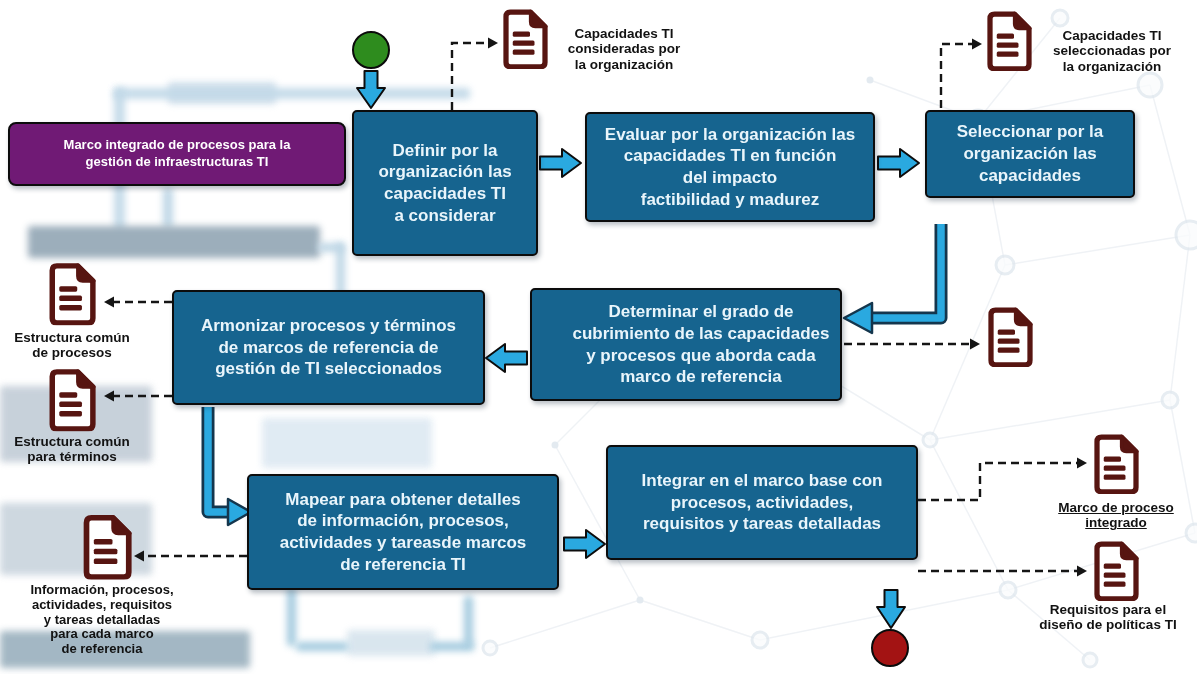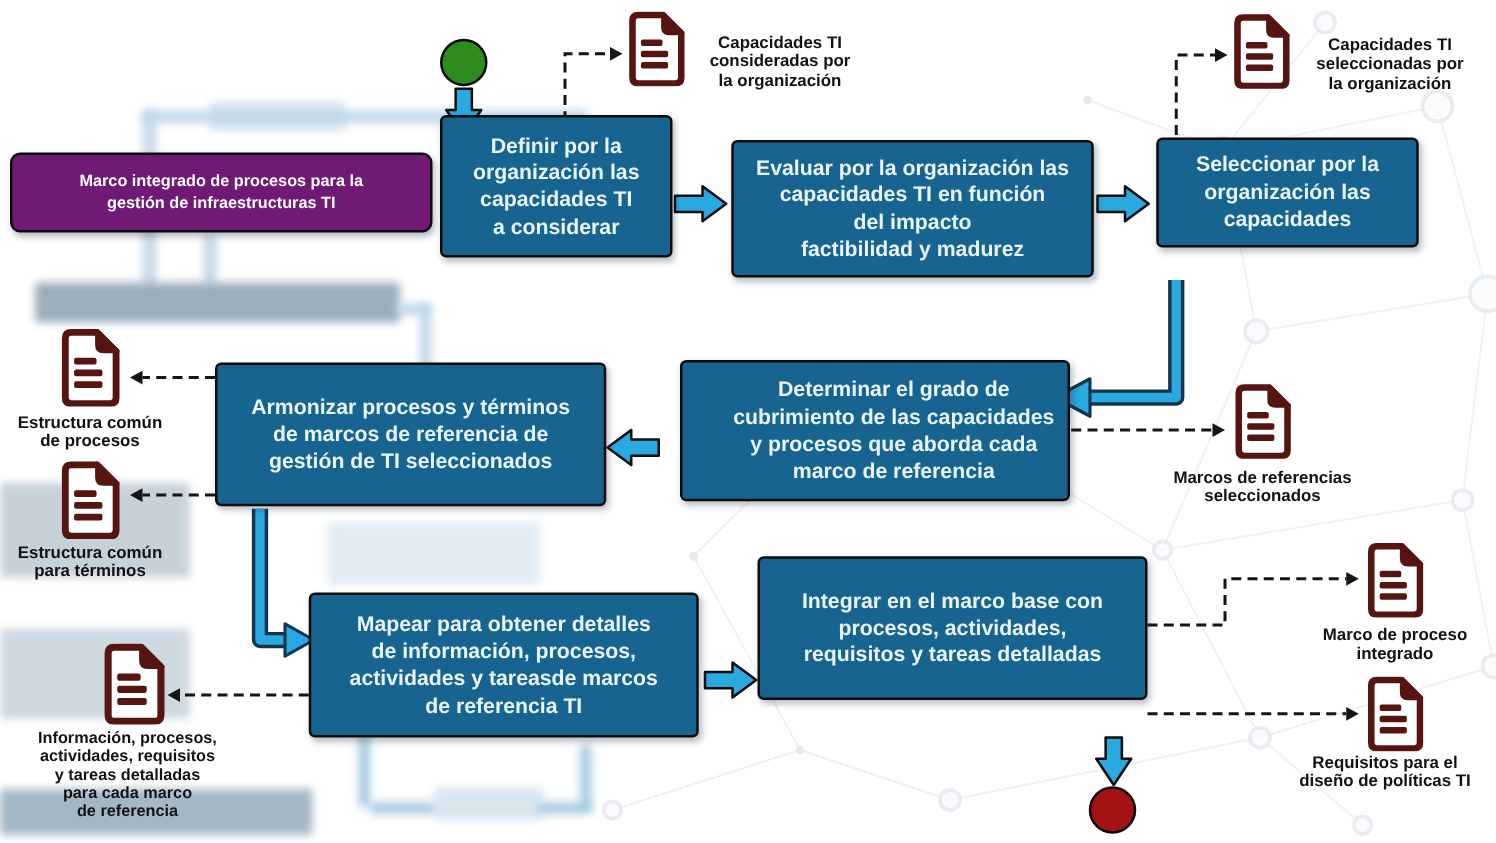--- a/index.html
+++ b/index.html
@@ -154,38 +154,38 @@
   </svg>
 
   <div class="node start" style="left:352px;top:31px;width:38px;height:38px;"></div>
   <div class="node end" style="left:871px;top:629px;width:38px;height:38px;"></div>
 
   <div class="box title" style="left:8px;top:122px;width:338px;height:64px;">
     <span>Marco integrado de procesos para la
 gestión de infraestructuras TI</span>
   </div>
 
-  <div class="box" style="left:352px;top:92px;width:186px;height:114px;">
+  <div class="box" style="left:352px;top:110px;width:186px;height:146px;">
     <span>Definir por la
 organización las
 capacidades TI
 a considerar</span>
   </div>
   <div class="box" style="left:585px;top:112px;width:290px;height:110px;">
     <span>Evaluar por la organización las
 capacidades TI en función
 del impacto
 factibilidad y madurez</span>
   </div>
   <div class="box" style="left:925px;top:110px;width:210px;height:88px;">
     <span>Seleccionar por la
 organización las
 capacidades</span>
   </div>
-  <div class="box" style="left:544px;top:288px;width:312px;height:113px;padding-left:34px;">
+  <div class="box" style="left:530px;top:288px;width:312px;height:113px;padding-left:34px;">
     <span>Determinar el grado de
 cubrimiento de las capacidades
 y procesos que aborda cada
 marco de referencia</span>
   </div>
   <div class="box" style="left:172px;top:290px;width:313px;height:115px;">
     <span>Armonizar procesos y términos
 de marcos de referencia de
 gestión de TI seleccionados</span>
   </div>
@@ -225,29 +225,27 @@
   <svg class="doc-icon" viewBox="0 0 64 80" style="left:1091px;top:540px;width:48px;height:62px;">
       <use href="#docicon"></use>
     </svg>
 
   <div class="doc-label" style="left:540px;top:26px;width:168px;">Capacidades TI
 consideradas por
 la organización</div>
   <div class="doc-label" style="left:1028px;top:28px;width:168px;">Capacidades TI
 seleccionadas por
 la organización</div>
-  <div class="doc-label" style="left:918px;top:374px;width:184px;">Marcos de referencias
-seleccionados</div>
   <div class="doc-label" style="left:-2px;top:330px;width:148px;">Estructura común
 de procesos</div>
   <div class="doc-label" style="left:-2px;top:434px;width:148px;">Estructura común
 para términos</div>
   <div class="doc-label" style="left:8px;top:583px;width:188px;font-size:13px;">Información, procesos,
 actividades, requisitos
 y tareas detalladas
 para cada marco
 de referencia</div>
-  <div class="doc-label" style="left:1036px;top:500px;width:160px;">Marco de proceso
+  <div class="doc-label" style="left:1036px;top:500px;width:160px;text-decoration:underline;">Marco de proceso
 integrado</div>
   <div class="doc-label" style="left:1018px;top:602px;width:180px;">Requisitos para el
 diseño de políticas TI</div>
 
 </div>
 
 </body></html>

